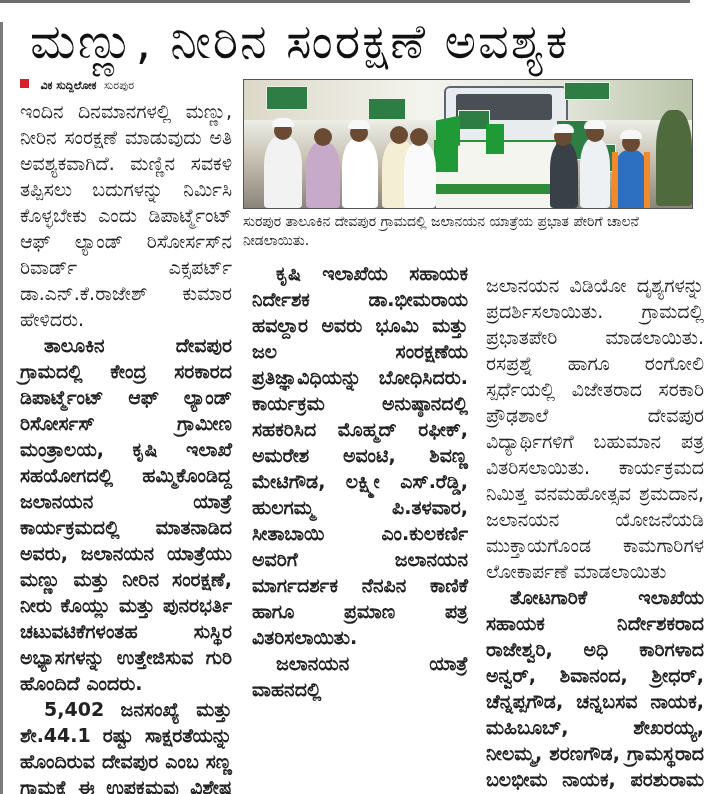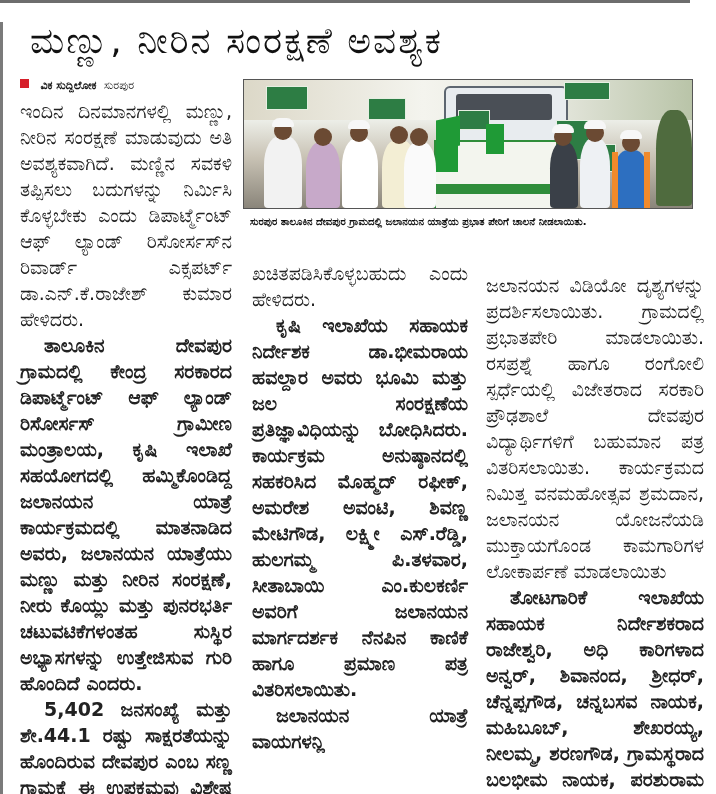--- a/index.html
+++ b/index.html
@@ -12,21 +12,21 @@
     position: absolute; left: 0; top: 0; width: 690px; height: 3px;
     background: #6d6d6d;
   }
   .left-rule {
     position: absolute; left: 0; top: 22px; width: 3px; height: 772px;
     background: #7a7a7a;
   }
   .headline {
     position: absolute; left: 30px; top: 12px; width: 670px; height: 58px;
     font-family: "DejaVu Sans", sans-serif;
-    font-size: 36px; line-height: 58px; font-weight: normal;
+    font-size: 48px; line-height: 58px; font-weight: normal;
     color: #111; letter-spacing: 2px; white-space: nowrap;
     margin: 0;
   }
   .col {
     position: absolute; font-size: 19px; line-height: 26px;
     text-align: justify; color: #222;
   }
   .col p { margin: 0; text-indent: 0; }
   .col p.indent { text-indent: 24px; font-weight: bold; }
   .col1 { left: 20px; top: 98px; width: 212px; }
@@ -54,22 +54,22 @@
   .photo .truck-window { position:absolute; left:212px; top:14px; width:96px; height:26px; background:#4a4f56; border-radius:3px; }
   .photo .banner { position:absolute; left:190px; top:60px; width:120px; height:66px; background:#f3f5ee; border:2px solid #2f8d3a; }
   .photo .banner-stripe { position:absolute; left:192px; top:104px; width:118px; height:10px; background:#2f8d3a; }
   .photo .flag { position:absolute; background:#1f9a36; }
   .photo .sign { position:absolute; background:#2d7d44; border:1px solid #e6efe2; }
   .photo .person { position:absolute; border-radius: 40% 40% 4px 4px; }
   .photo .head { position:absolute; width:18px; height:18px; border-radius:50%; background:#6b4a33; }
   .photo .cap { position:absolute; width:22px; height:9px; border-radius:10px 10px 2px 2px; background:#f7f7f7; }
 
   .caption {
-    position: absolute; left: 250px; top: 212px; width: 450px;
-    font-size: 10px; line-height: 19px; font-weight: bold; color: #111;
+    position: absolute; left: 243px; top: 212px; width: 450px;
+    font-size: 14px; line-height: 19px; font-weight: normal; color: #111;
   }
 </style>
 </head>
 <body>
 
 <div class="top-rule"></div>
 <div class="left-rule"></div>
 
 <h1 class="headline">ಮಣ್ಣು, ನೀರಿನ ಸಂರಕ್ಷಣೆ ಅವಶ್ಯಕ</h1>
 
@@ -121,21 +121,20 @@
   <div class="person" style="left:370px;top:70px;width:34px;height:58px;background:#2d6fc0;"></div>
   <div style="position:absolute;left:368px;top:72px;width:38px;height:56px;border-left:6px solid #f08a2b;border-right:6px solid #f08a2b;box-sizing:border-box;"></div>
   <div class="head" style="left:378px;top:54px;"></div>
   <div class="cap" style="left:376px;top:50px;"></div>
   <div class="person" style="left:412px;top:30px;width:36px;height:96px;background:#4f6b3e;"></div>
 </div>
 
 <div class="caption">ಸುರಪುರ ತಾಲೂಕಿನ ದೇವಪುರ ಗ್ರಾಮದಲ್ಲಿ ಜಲಾನಯನ ಯಾತ್ರೆಯ ಪ್ರಭಾತ ಪೇರಿಗೆ ಚಾಲನೆ ನೀಡಲಾಯಿತು.</div>
 
 <div class="col col2">
-  <p>ಖಚಿತಪಡಿಸಿಕೊಳ್ಳಬಹುದು ಎಂದು ಹೇಳಿದರು.</p>
   <p class="indent">ಕೃಷಿ ಇಲಾಖೆಯ ಸಹಾಯಕ ನಿರ್ದೇಶಕ ಡಾ.ಭೀಮರಾಯ ಹವಲ್ದಾರ ಅವರು ಭೂಮಿ ಮತ್ತು ಜಲ ಸಂರಕ್ಷಣೆಯ ಪ್ರತಿಜ್ಞಾವಿಧಿಯನ್ನು ಬೋಧಿಸಿದರು. ಕಾರ್ಯಕ್ರಮ ಅನುಷ್ಠಾನದಲ್ಲಿ ಸಹಕರಿಸಿದ ಮೊಹ್ಮದ್ ರಫೀಕ್, ಅಮರೇಶ ಅವಂಟಿ, ಶಿವಣ್ಣ ಮೇಟಿಗೌಡ, ಲಕ್ಷ್ಮೀ ಎಸ್.ರೆಡ್ಡಿ, ಹುಲಗಮ್ಮ ಪಿ.ತಳವಾರ, ಸೀತಾಬಾಯಿ ಎಂ.ಕುಲಕರ್ಣಿ ಅವರಿಗೆ ಜಲಾನಯನ ಮಾರ್ಗದರ್ಶಕ ನೆನಪಿನ ಕಾಣಿಕೆ ಹಾಗೂ ಪ್ರಮಾಣ ಪತ್ರ ವಿತರಿಸಲಾಯಿತು.</p>
-  <p class="indent">ಜಲಾನಯನ ಯಾತ್ರೆ ವಾಯಗಳನ್ಲಿ</p>
+  <p class="indent">ಜಲಾನಯನ ಯಾತ್ರೆ ವಾಹನದಲ್ಲಿ</p>
 </div>
 
 <div class="col col3">
   <p>ಜಲಾನಯನ ವಿಡಿಯೋ ದೃಶ್ಯಗಳನ್ನು ಪ್ರದರ್ಶಿಸಲಾಯಿತು. ಗ್ರಾಮದಲ್ಲಿ ಪ್ರಭಾತಪೇರಿ ಮಾಡಲಾಯಿತು. ರಸಪ್ರಶ್ನೆ ಹಾಗೂ ರಂಗೋಲಿ ಸ್ಪರ್ಧೆಯಲ್ಲಿ ವಿಜೇತರಾದ ಸರಕಾರಿ ಪ್ರೌಢಶಾಲೆ ದೇವಪುರ ವಿದ್ಯಾರ್ಥಿಗಳಿಗೆ ಬಹುಮಾನ ಪತ್ರ ವಿತರಿಸಲಾಯಿತು. ಕಾರ್ಯಕ್ರಮದ ನಿಮಿತ್ತ ವನಮಹೋತ್ಸವ ಶ್ರಮದಾನ, ಜಲಾನಯನ ಯೋಜನೆಯಡಿ ಮುಕ್ತಾಯಗೊಂಡ ಕಾಮಗಾರಿಗಳ ಲೋಕಾರ್ಪಣೆ ಮಾಡಲಾಯಿತು</p>
   <p class="indent">ತೋಟಗಾರಿಕೆ ಇಲಾಖೆಯ ಸಹಾಯಕ ನಿರ್ದೇಶಕರಾದ ರಾಜೇಶ್ವರಿ, ಅಧಿ ಕಾರಿಗಳಾದ ಅನ್ವರ್, ಶಿವಾನಂದ, ಶ್ರೀಧರ್, ಚೆನ್ನಪ್ಪಗೌಡ, ಚನ್ನಬಸವ ನಾಯಕ, ಮಹಿಬೂಬ್, ಶೇಖರಯ್ಯ, ನೀಲಮ್ಮ, ಶರಣಗೌಡ, ಗ್ರಾಮಸ್ಥರಾದ ಬಲಭೀಮ ನಾಯಕ, ಪರಶುರಾಮ ಚಿಕ್ಕನಳ್ಳಿ, ಸೂಗಮ್ಮ, ಮಲ್ಲಣ್ಣ ನಂದಪ್ಪ, ಹಸೀನಾ ಬೇಗಂ, ಬಸವರಾಜ ಜಾನಕಾರ, ಮಂಜುನಾಥ ಬಾಗಲಿ, ಗುರುದೇವ ಜಾಲಹಳ್ಳಿ ಸೇರಿ ಇತರರಿದ್ದರು. ಶಾಂತಗೌಡ ನಿರೂಪಿಸಿ, ವಂದಿಸಿದರು.</p>
 </div>
 
 </body></html>

